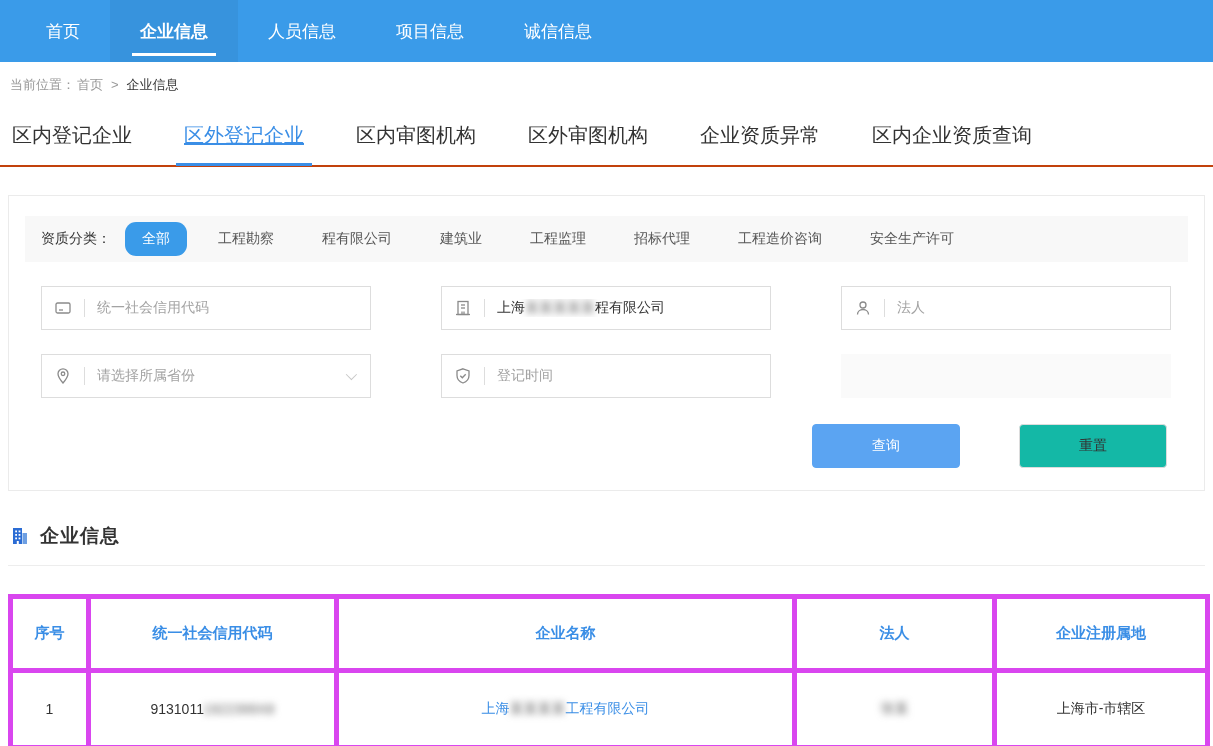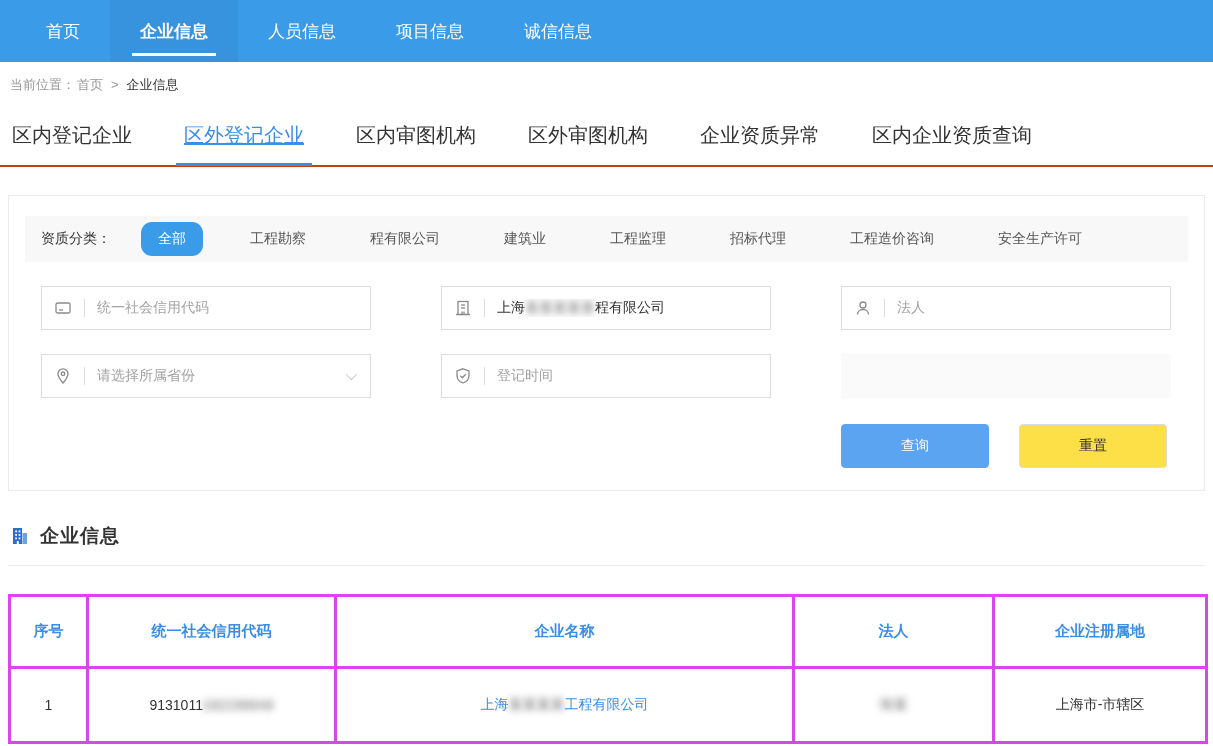--- a/index.html
+++ b/index.html
@@ -22,48 +22,48 @@
   .breadcrumb .bc-current { color:#333; margin-left:4px; }
 
   
   .tabs { display:flex; gap:48px; padding:12px 0 0 10px; border-bottom:2px solid #c2410c; }
   .tab { font-size:20px; color:#333; padding:6px 2px 16px; cursor:pointer; position:relative; }
   .tab.active { color:#3a8ee6;text-decoration:underline; }
   .tab.active::after { content:""; position:absolute; left:-6px; right:-6px; bottom:-1px; height:3px; background:#3a8ee6; }
 
   
   .panel { margin:28px 8px 0; border:1px solid #ebebeb; background:#fff; padding-bottom:22px; }
-  .cat-row { margin:20px 16px 0; background:#f8f8f8; height:46px; display:flex; align-items:center; padding:0 16px;gap:16px; }
+  .cat-row { margin:20px 16px 0; background:#f8f8f8; height:46px; display:flex; align-items:center; padding:0 16px; }
   .cat-label { font-size:14px; color:#333; margin-right:14px; }
   .chip { font-size:14px; color:#555; padding:8px 17px; margin-right:14px; border-radius:11px; cursor:pointer; white-space:nowrap; }
   .chip.active { background:#3a9be9; color:#fff; }
 
   .fields-row { display:flex; margin:24px 32px 0; gap:70px; }
   .field { width:330px; height:44px; border:1px solid #ddd; background:#fff; display:flex; align-items:center; cursor:text; }
   .field .f-icon { width:42px; display:flex; justify-content:center; align-items:center; color:#777; }
   .field .f-div { width:1px; height:18px; background:#ddd; }
   .field .f-text { margin-left:12px; font-size:14px; color:#a3a3a3; white-space:nowrap; overflow:hidden; }
   .field .f-text.filled { color:#333; }
   .field .chev { margin-left:auto; margin-right:16px; width:8px; height:8px; border-right:1.5px solid #c8c8c8; border-bottom:1.5px solid #c8c8c8; transform:rotate(45deg) translateY(-2px); }
   .field-empty { width:330px; height:44px; background:#fafafa; }
 
   .masked { filter:blur(3.5px); color:#666; user-select:none; }
 
   .btn-row { display:flex; justify-content:flex-end; gap:30px; margin:26px 37px 0; }
-  .btn { width:148px; height:44px; border-radius:4px; font-size:14px; display:flex; align-items:center; justify-content:center; cursor:pointer; }
+  .btn { width:148px; height:44px; border-radius:4px; font-size:14px; display:flex; align-items:center; justify-content:center; cursor:pointer;margin-left:29px; }
   .btn-primary { background:#5ba4f2; color:#fff; border:1px solid #5ba4f2; }
-  .btn-plain { background:#fde047; color:#333; border:1px solid #dcdcdc; }
+  .btn-plain { background:#14b8a6; color:#333; border:1px solid #dcdcdc; }
 
   
   .section-head { margin:32px 8px 0; padding:0 0 16px 2px; display:flex; align-items:center; gap:10px; border-bottom:1px solid #ededed; }
   .section-title { font-size:19px; color:#333; font-weight:600; letter-spacing:1px; }
 
   
   table.grid { width:1197px; margin:28px 8px 0; border-collapse:collapse; table-layout:fixed; }
-  table.grid th, table.grid td { border:3px solid #d946ef; text-align:center; }
+  table.grid th, table.grid td { border:5px solid #d946ef; text-align:center; }
   table.grid th { color:#3a8ee6; font-size:15px; font-weight:bold; padding:25px 6px; background:#fff; }
   table.grid td { font-size:14px; color:#333; padding:27px 6px; }
   .col-idx { width:78px; }
   .col-code { width:248px; }
   .col-name { width:458px; }
   .col-legal { width:200px; }
   .col-loc { width:213px; }
   .link { color:#3a8ee6; cursor:pointer; }
   svg { display:block; }
 </style>

